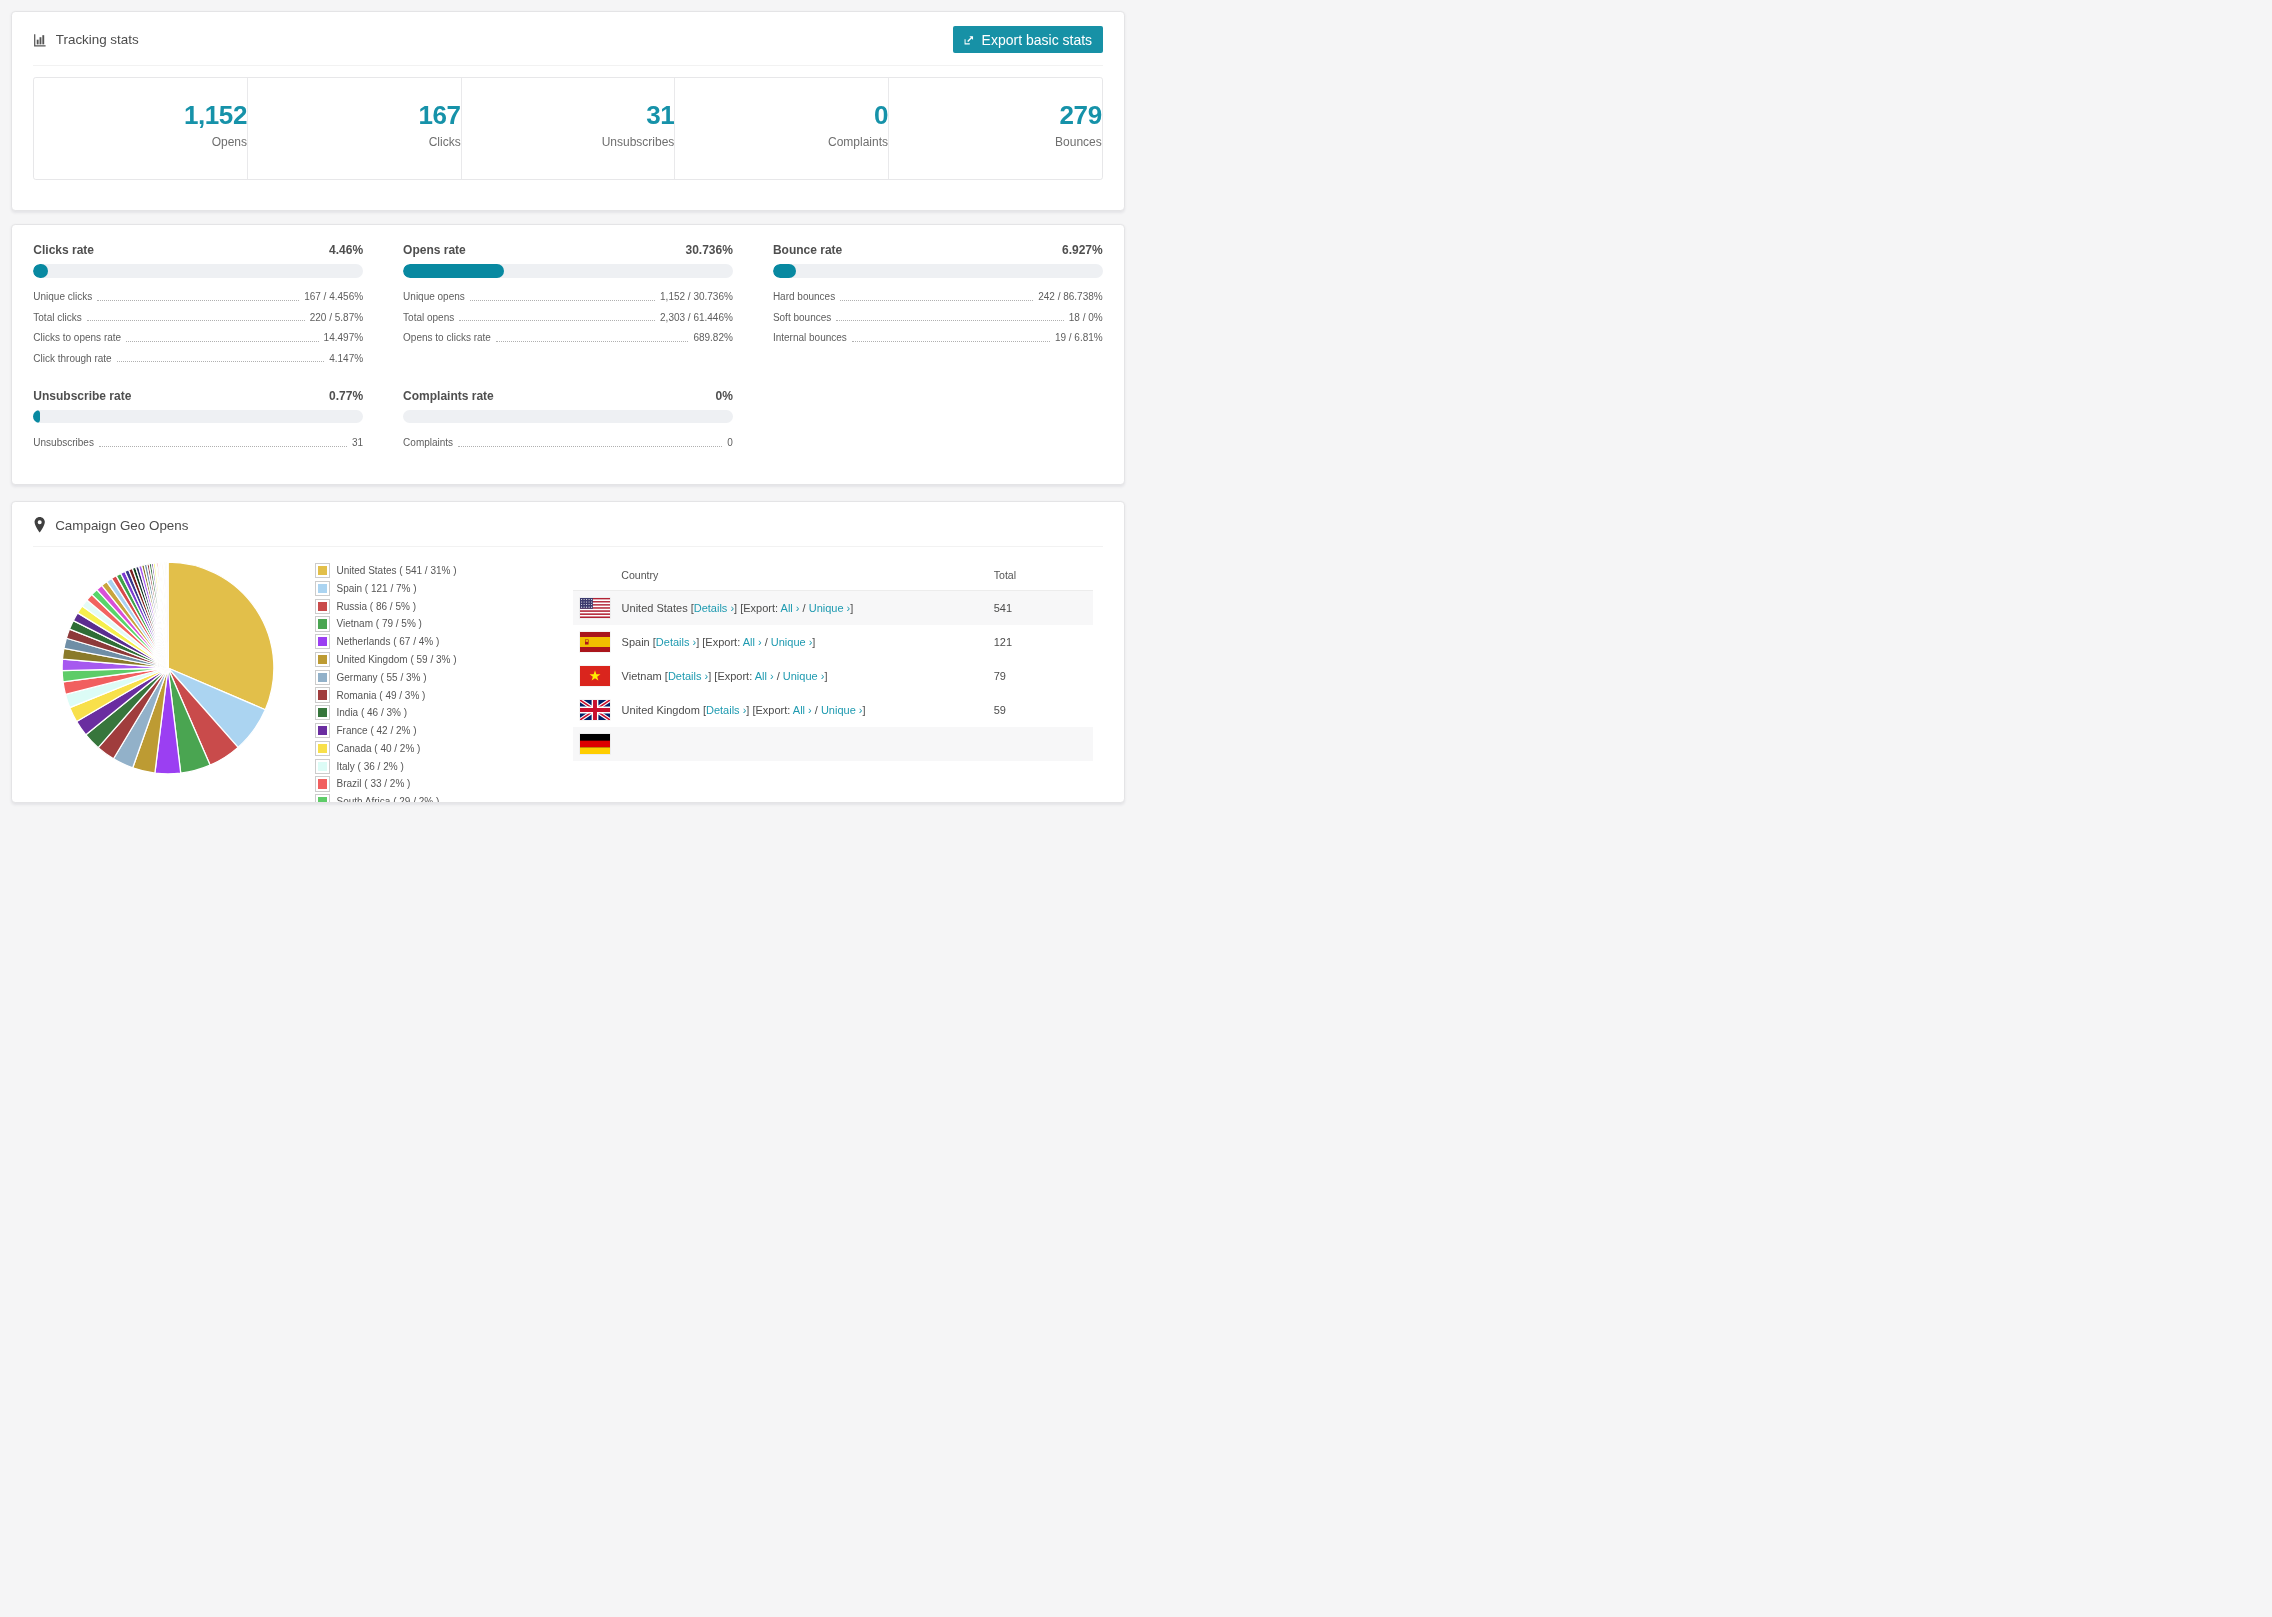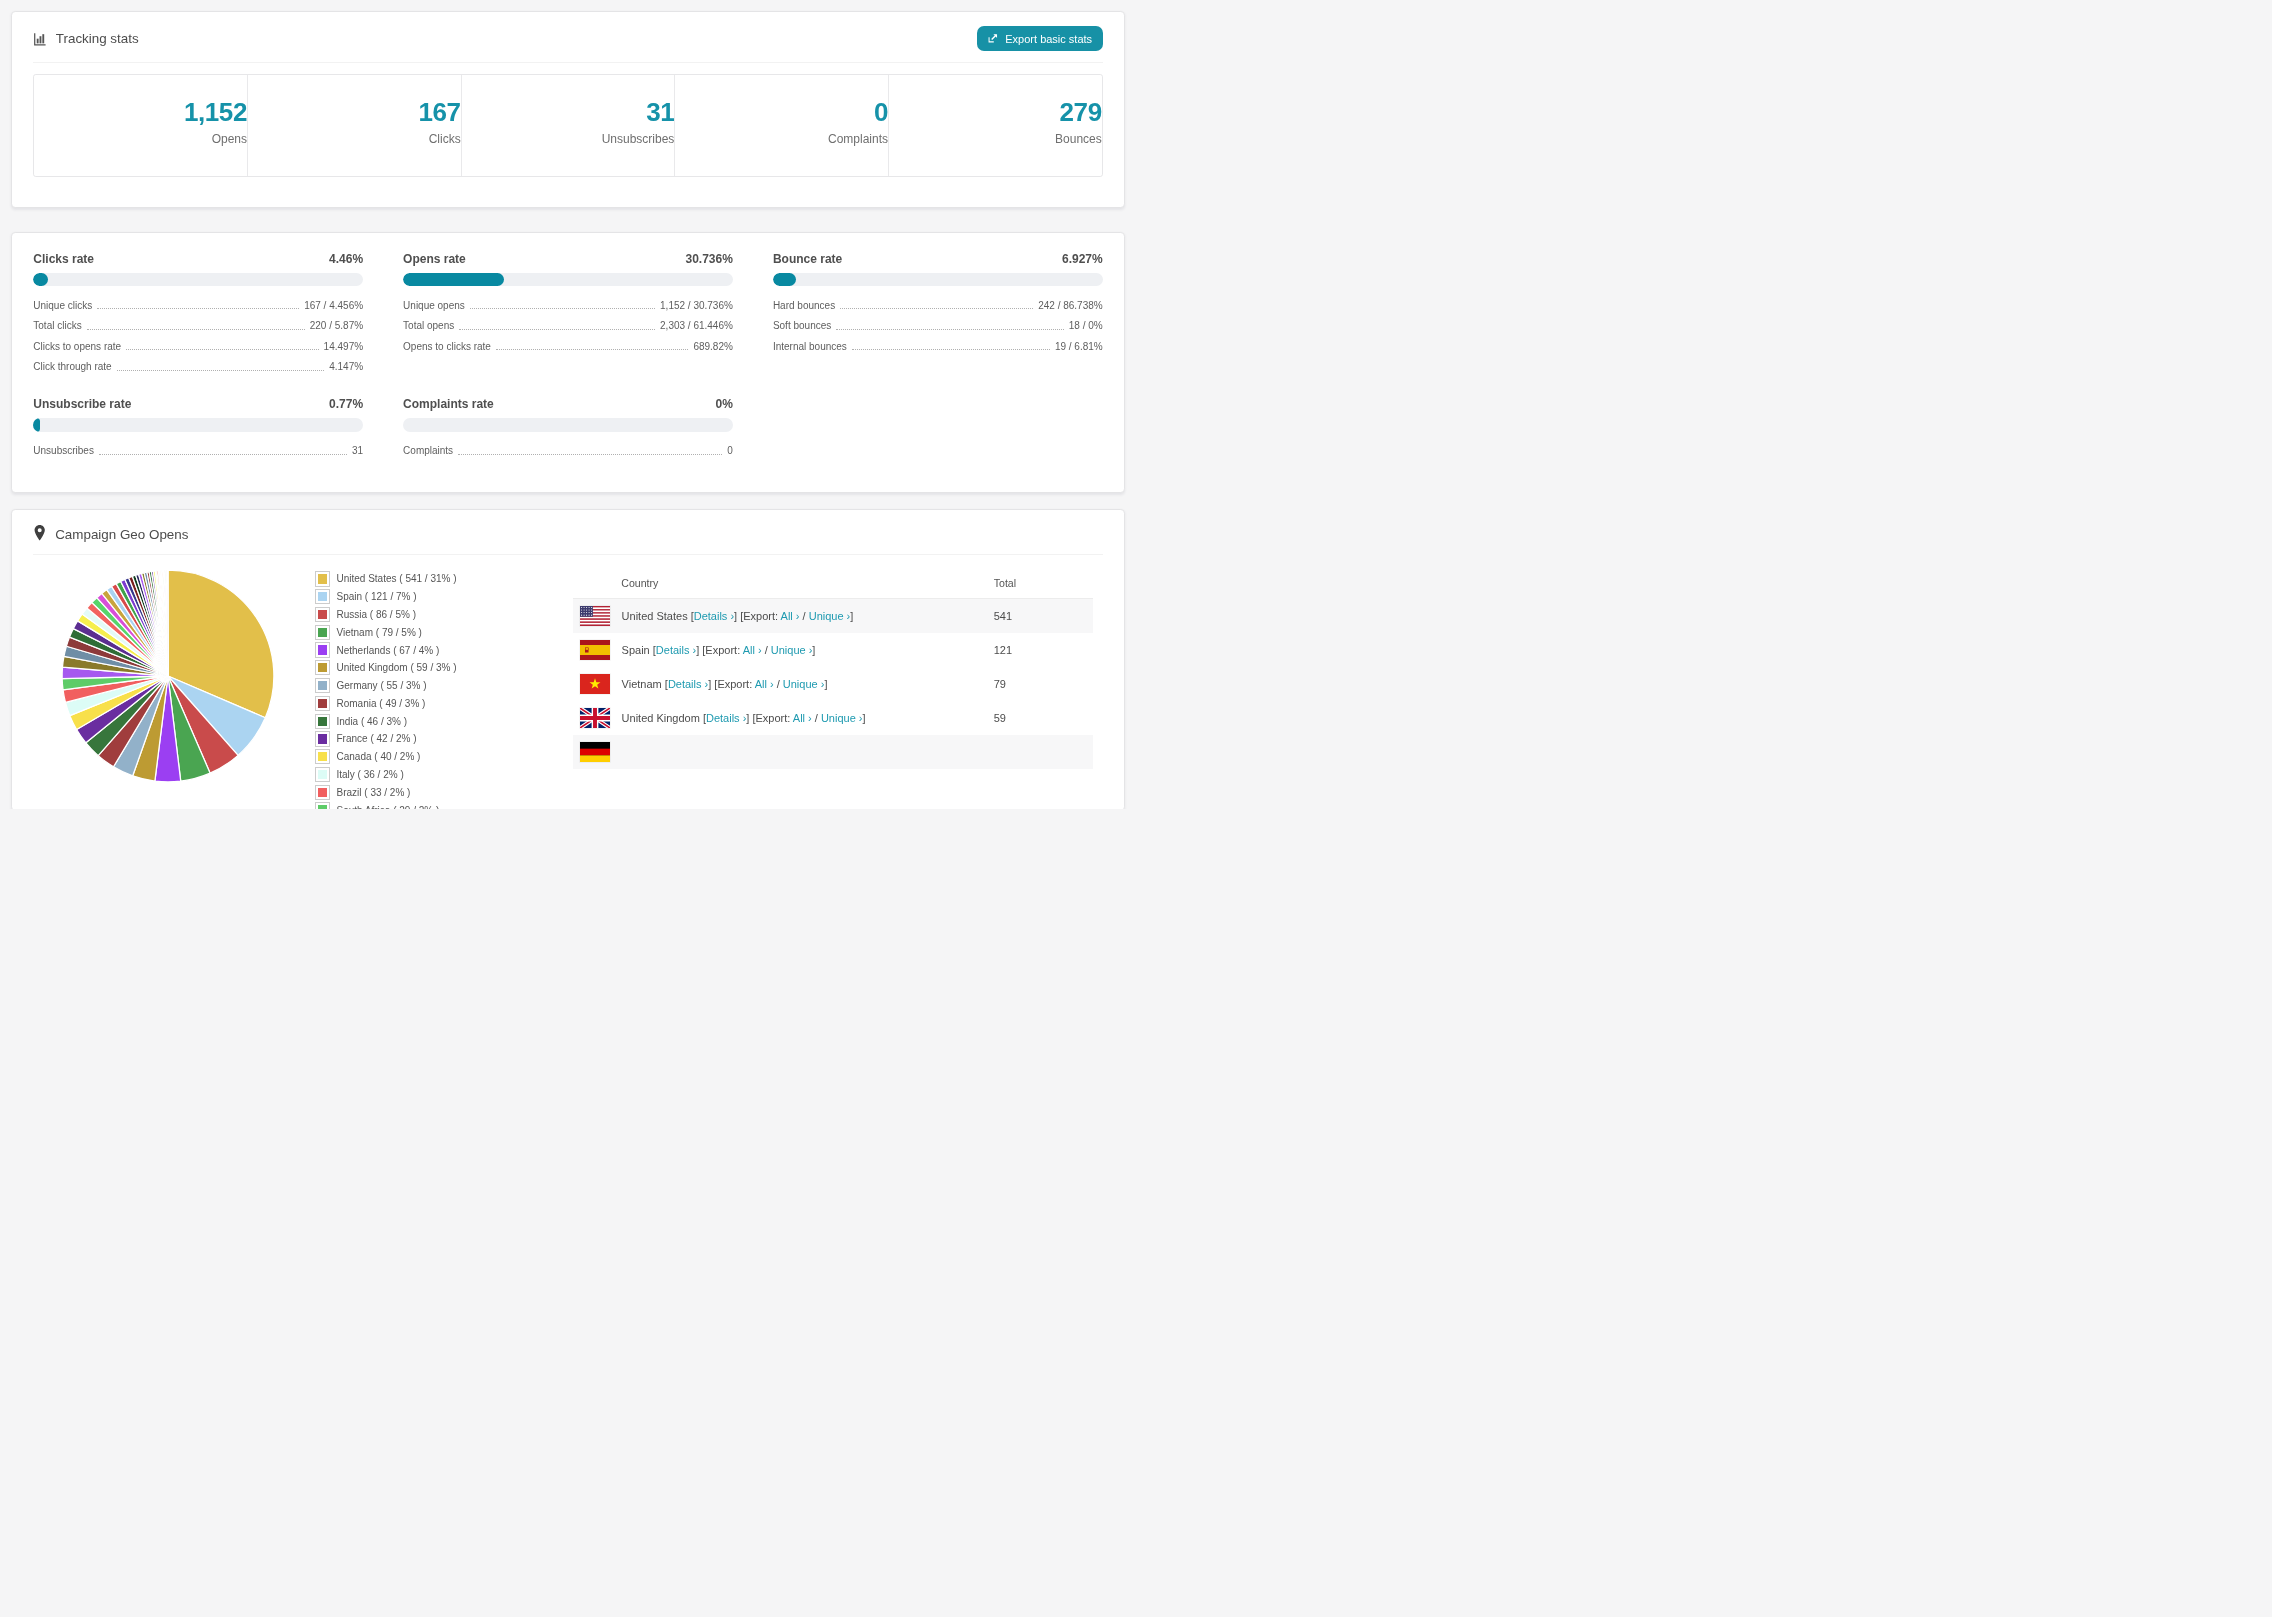--- a/index.html
+++ b/index.html
@@ -16,33 +16,33 @@
     box-shadow:0 1.4px 2.8px rgba(40,40,60,.08);
     margin:0 11.3px;box-sizing:border-box;
   }
   
   .card-tracking{margin-top:11.3px;padding:14px 21px 30px;}
   .card-head{display:flex;align-items:center;justify-content:space-between;
     padding-bottom:11.3px;border-bottom:0.7px solid #f2f2f2;}
   .head-title{display:flex;align-items:center;gap:8.5px;font-size:13.4px;color:#4c4c4c;}
   .head-title svg{display:block;}
   .export-btn{
-    display:flex;align-items:center;gap:6.4px;border:none;cursor:pointer;
-    background:#1791a6;color:#fff;font-family:inherit;font-size:11px;
-    padding:5.6px 10.6px;border-radius:7px;
+    display:flex;gap:6.4px;border:none;cursor:pointer;
+    background:#1791a6;color:#fff;font-family:inherit;font-size:14px;
+    padding:5.6px 10.6px;border-radius:2px;
   }
   .stat-box{
     display:flex;margin-top:11.3px;border:0.7px solid #e7e7e9;border-radius:2.8px;
   }
   .stat-cell{flex:1;text-align:right;padding:24px 0 30px;}
   .stat-cell + .stat-cell{border-left:0.7px solid #e9e9eb;}
   .stat-value{font-size:26px;font-weight:bold;color:#1692a9;letter-spacing:-0.4px;line-height:1.05;}
   .stat-label{font-size:12px;color:#6f6f6f;margin-top:5.6px;}
   
-  .card-rates{margin-top:24px;padding:18.4px 21px 34px;}
+  .card-rates{margin-top:13px;padding:18.4px 21px 34px;}
   .rates-grid{display:grid;grid-template-columns:repeat(3,1fr);column-gap:40px;row-gap:24px;}
   .rate-top{display:flex;justify-content:space-between;align-items:baseline;margin-bottom:7px;}
   .rate-title{font-size:12px;font-weight:bold;color:#4f4f4f;}
   .rate-value{font-size:12px;font-weight:bold;color:#4f4f4f;}
   .bar{height:13.4px;border-radius:7px;background:#eef0f3;overflow:hidden;}
   .fill{height:100%;border-radius:7px;background:#0889a1;min-width:0;}
   .rate-rows{margin-top:12.7px;}
   .rrow{display:flex;align-items:flex-end;margin-top:7px;line-height:13.4px;font-size:10px;color:#5e5e5e;}
   .rrow:first-child{margin-top:0;}
   .rlabel{white-space:nowrap;}

